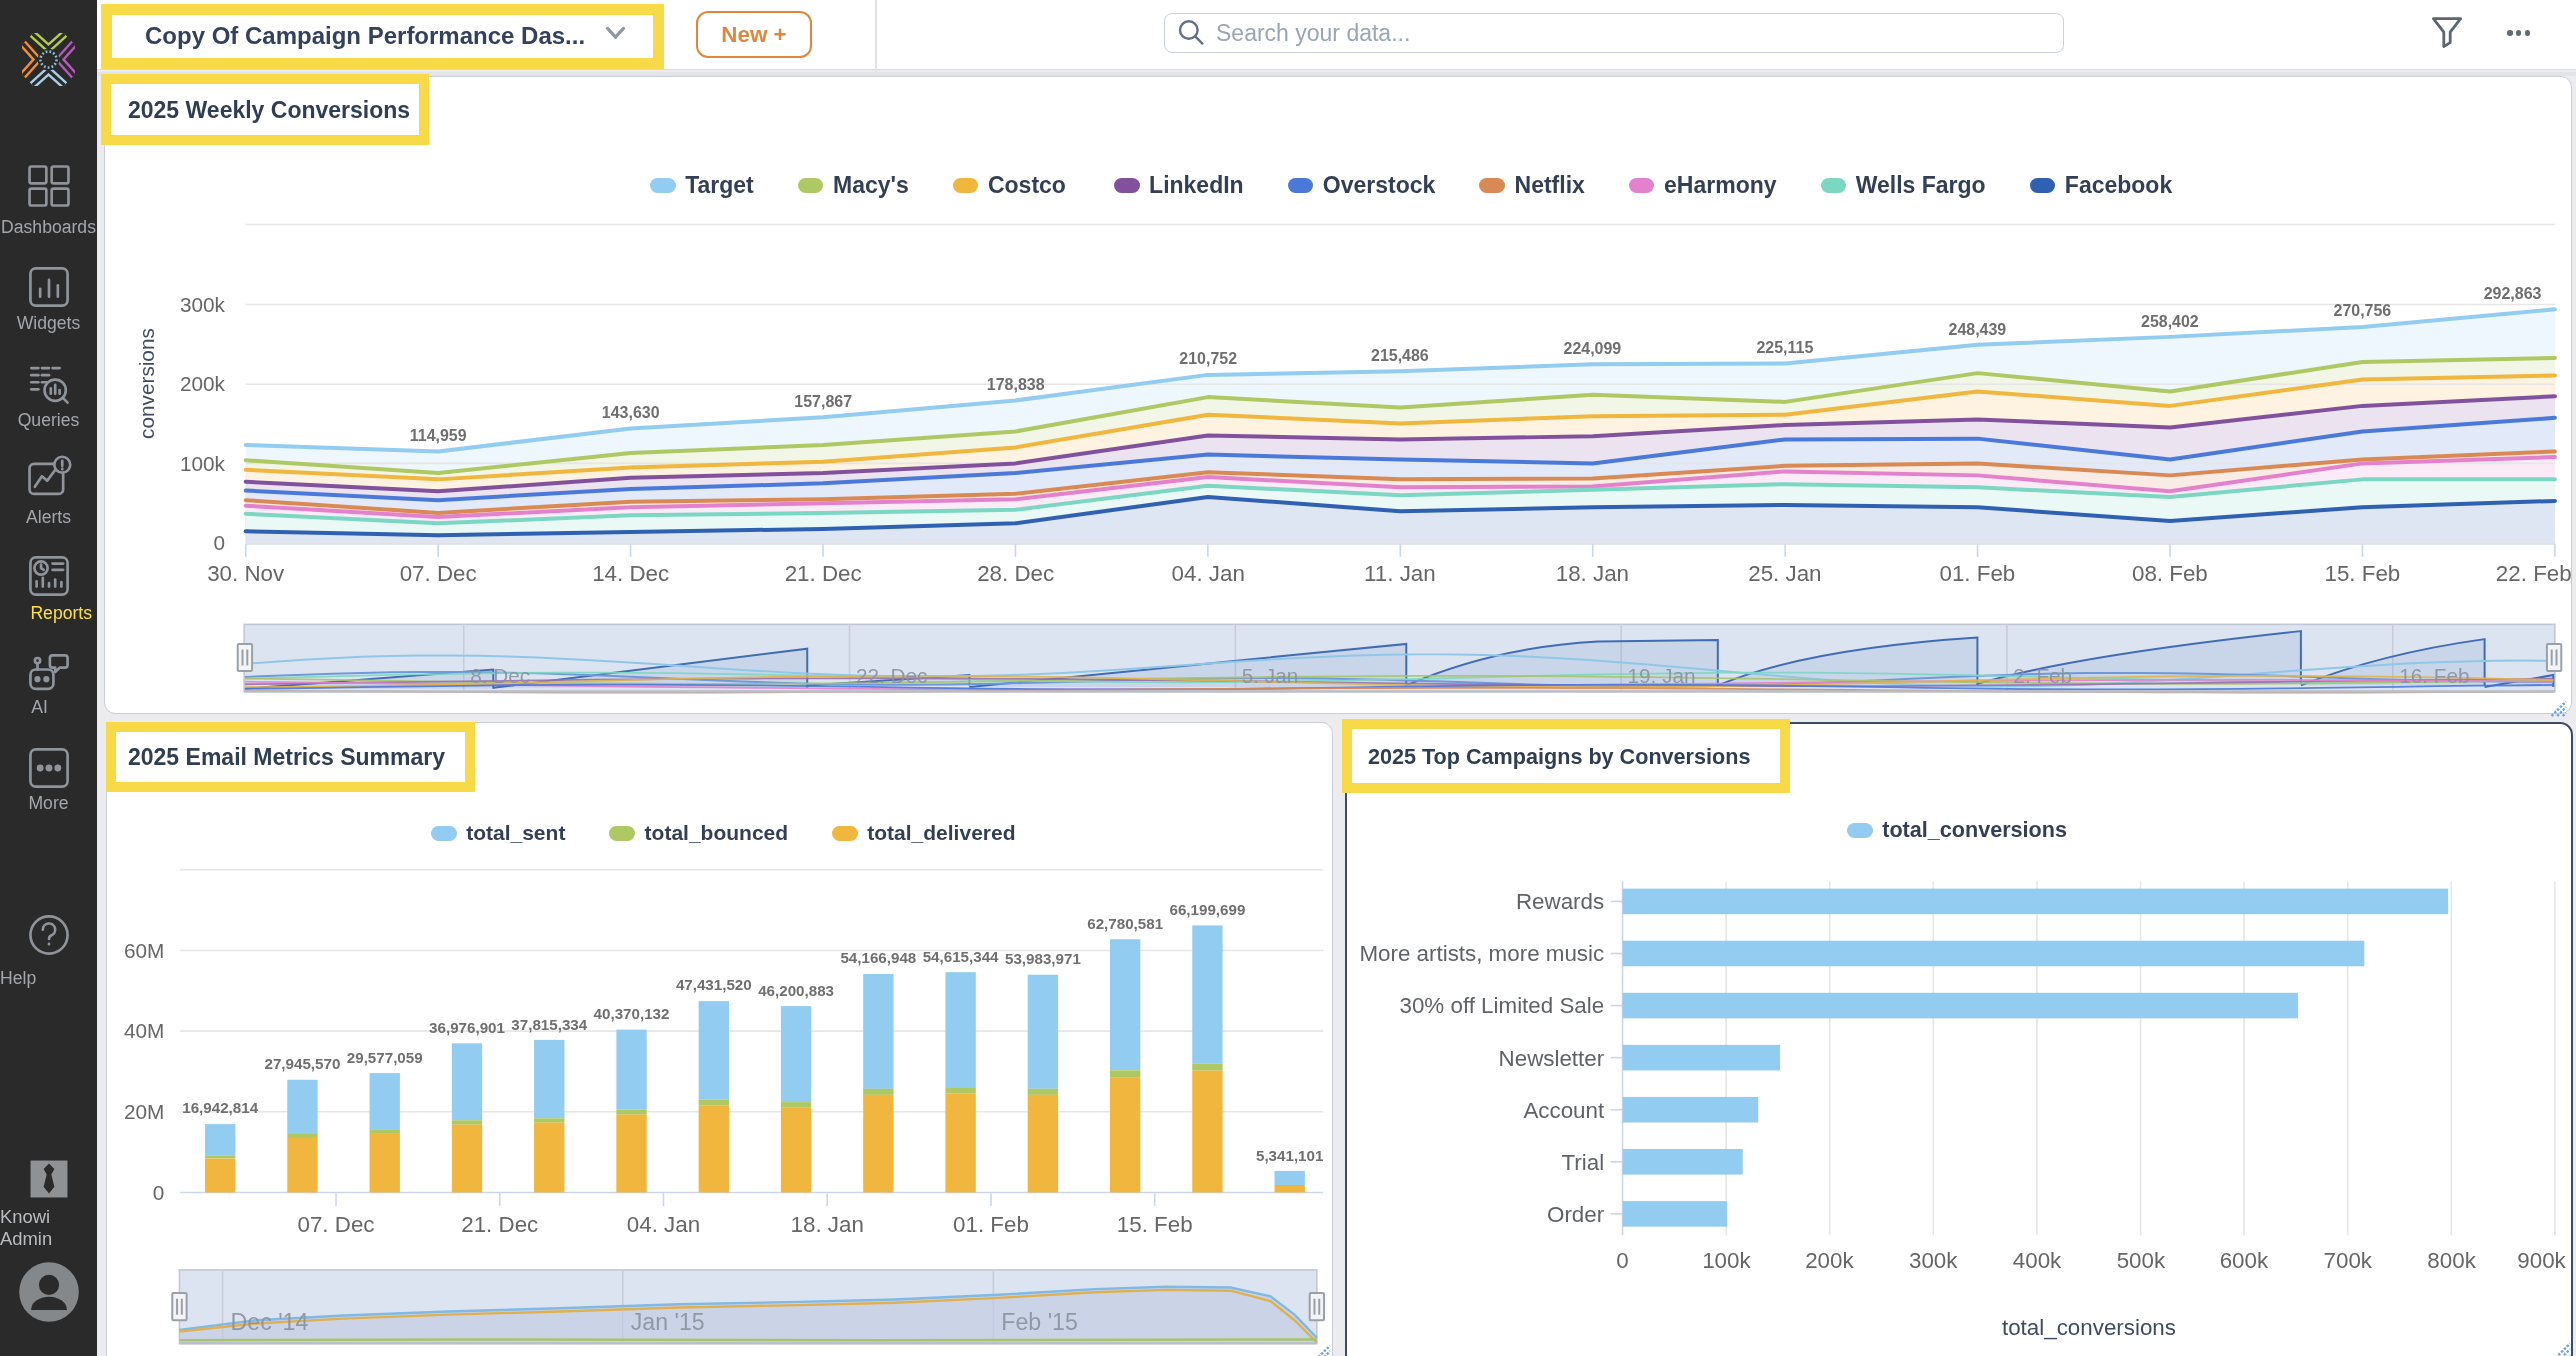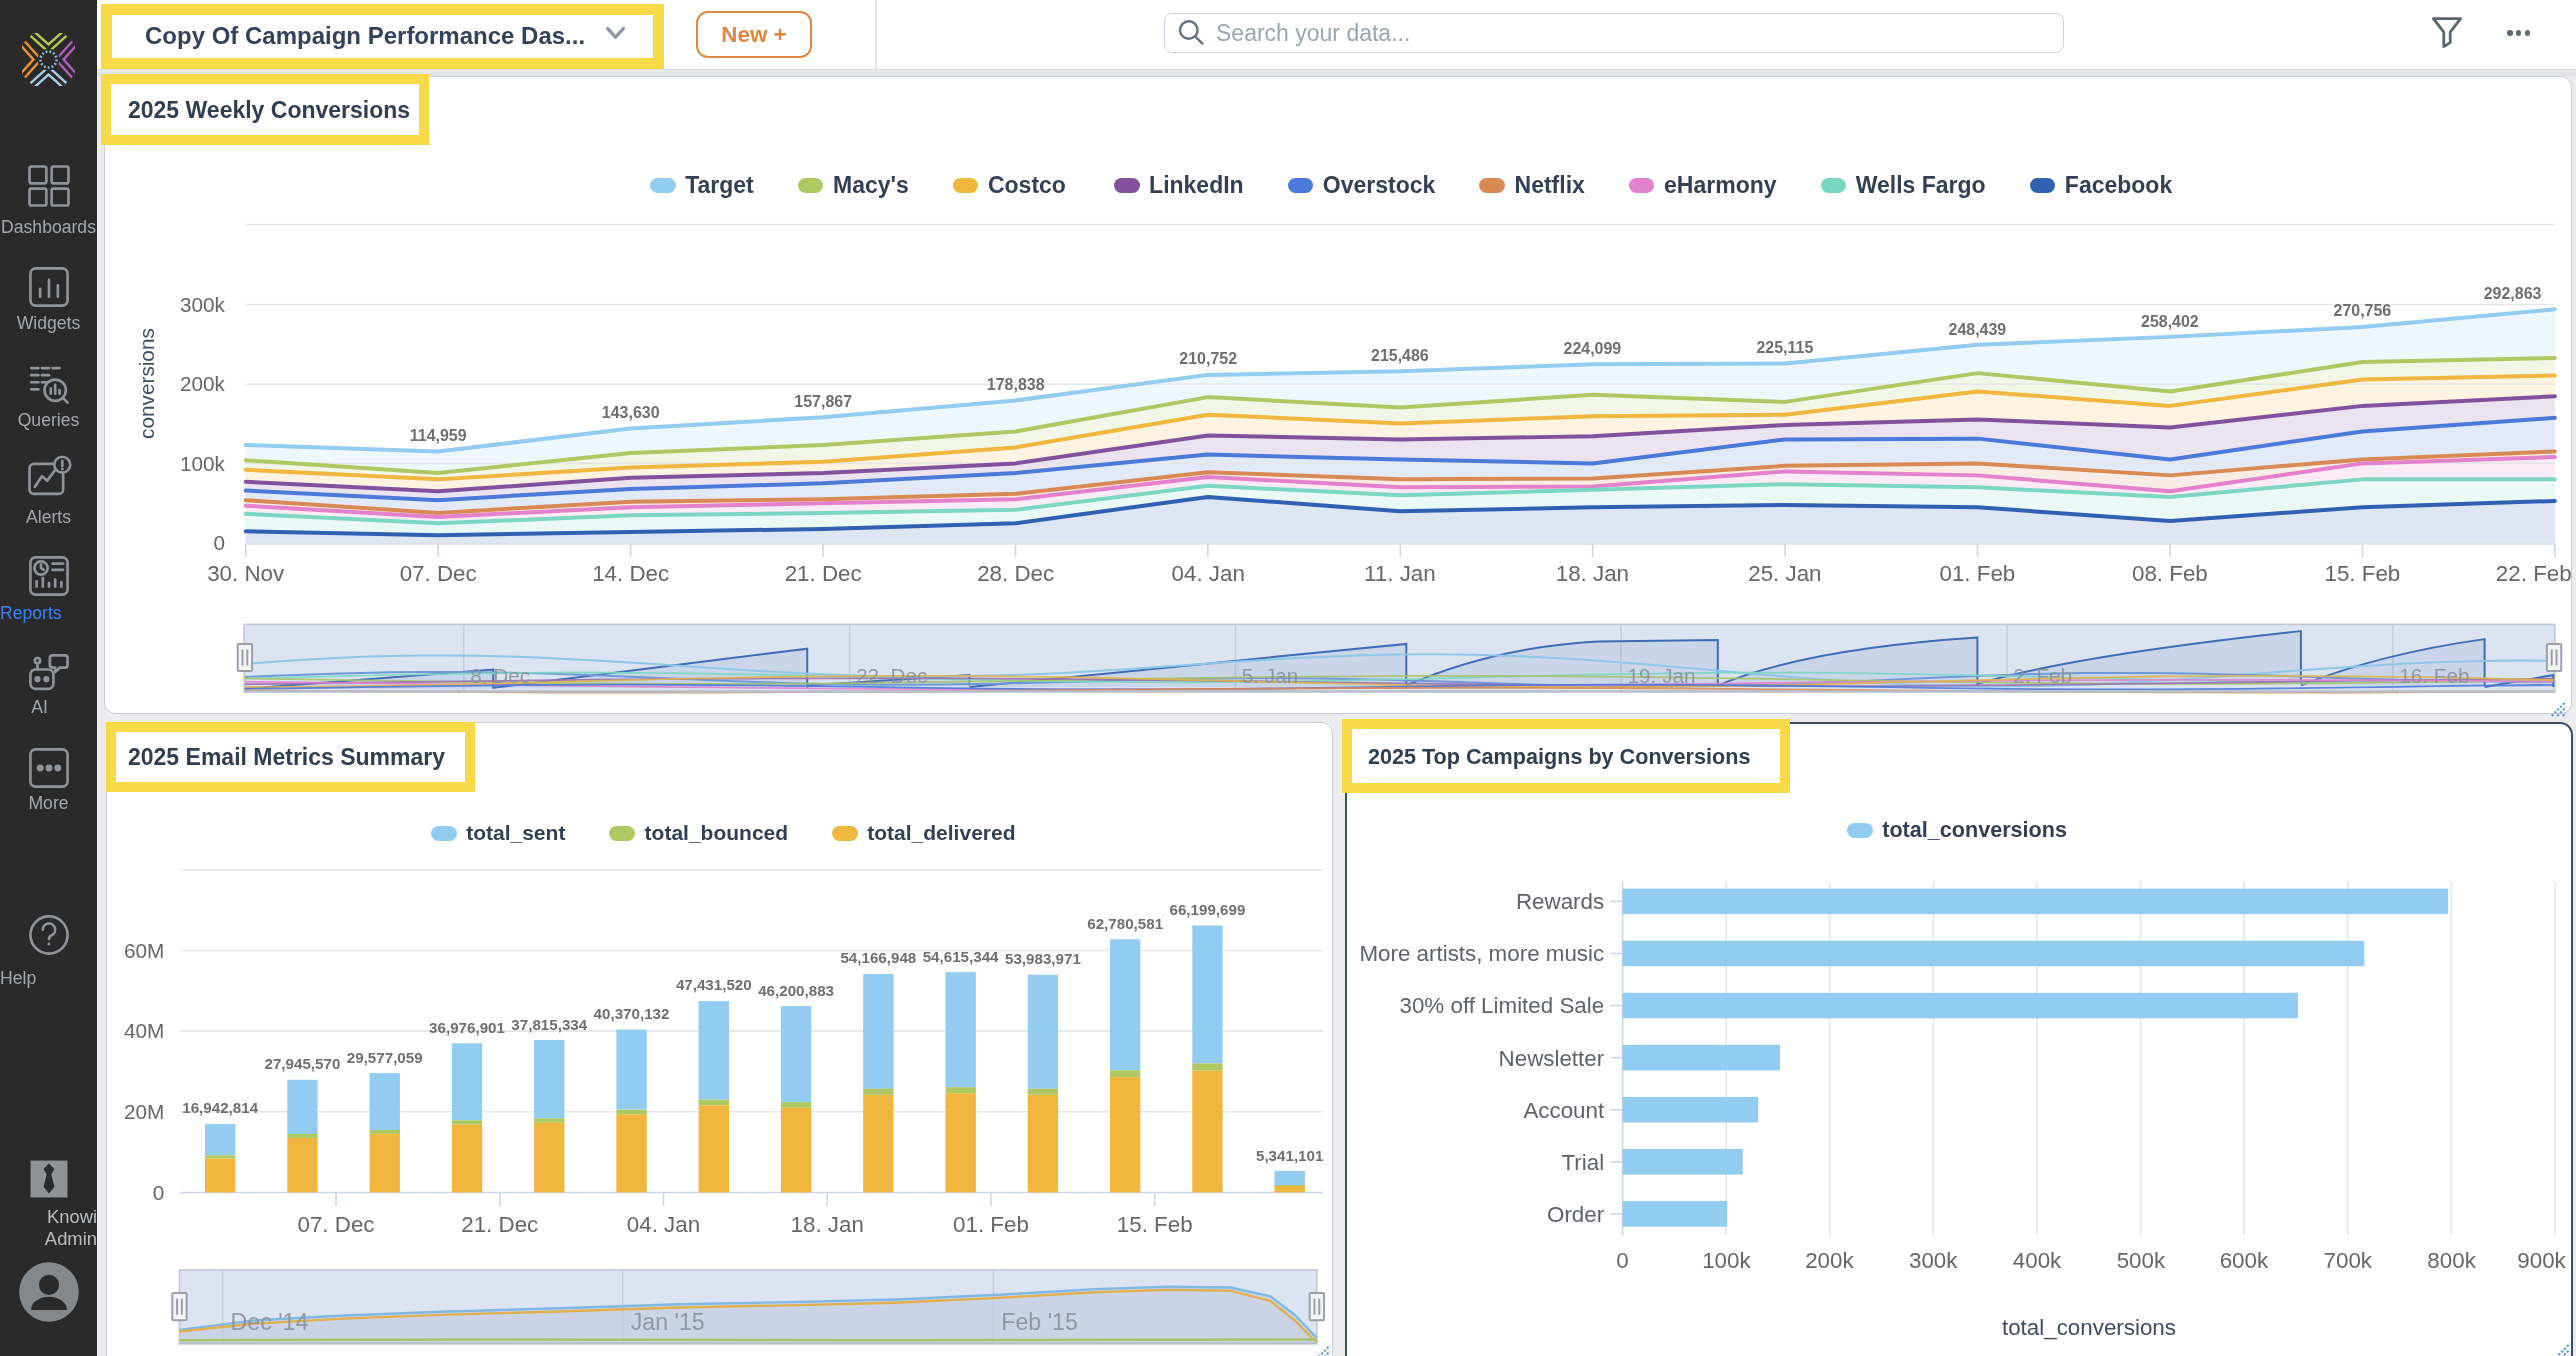--- a/index.html
+++ b/index.html
@@ -81,21 +81,21 @@
       <circle cx="17" cy="17" r="7.5"></circle>
       <polyline points="17,13 17,17 20,19"></polyline>
       <line x1="30" y1="12" x2="42" y2="12"></line>
       <line x1="30" y1="19" x2="42" y2="19"></line>
       <line x1="12" y1="38" x2="12" y2="32"></line>
       <line x1="19" y1="38" x2="19" y2="28"></line>
       <line x1="26" y1="38" x2="26" y2="34"></line>
       <line x1="33" y1="38" x2="33" y2="30"></line>
       <line x1="40" y1="38" x2="40" y2="33"></line>
     </svg>
-<div style="position:absolute;left:0;top:603px;width:92px;text-align:left;font-size:17.6px;color:#3b82f6">Reports</div>
+<div style="position:absolute;left:0;top:603px;width:92px;text-align:right;font-size:17.6px;color:#fde047">Reports</div>
 <svg width="46" height="46" viewBox="0 0 52 52" style="position:absolute;left:25.6px;top:650px" fill="none" stroke="#8f949a" stroke-width="3" stroke-linecap="round" stroke-linejoin="round">
       <path d="M30 6 h14 a3 3 0 0 1 3 3 v8 a3 3 0 0 1 -3 3 h-6 l-5 5 v-5 h-3 a3 3 0 0 1 -3 -3 v-8 a3 3 0 0 1 3 -3 z"></path>
       <circle cx="13" cy="12" r="3"></circle>
       <line x1="13" y1="15" x2="13" y2="22"></line>
       <rect x="5" y="22" width="26" height="22" rx="6"></rect>
       <circle cx="13" cy="33" r="2" fill="#8f949a"></circle>
       <circle cx="23" cy="33" r="2" fill="#8f949a"></circle>
     </svg>
 <div style="position:absolute;left:0;top:697px;width:79px;text-align:center;font-size:17.6px;color:#a3a7ab">AI</div>
 <svg width="46" height="46" viewBox="0 0 52 52" style="position:absolute;left:25.6px;top:745px" fill="none" stroke="#8f949a" stroke-width="3" stroke-linecap="round" stroke-linejoin="round">
@@ -109,21 +109,21 @@
       <circle cx="26" cy="26" r="21"></circle>
       <path d="M19 20 a7 7 0 1 1 9.5 6.5 c-2 .9-2.5 2-2.5 4"></path>
       <line x1="26" y1="36" x2="26" y2="36.5"></line>
     </svg>
 <div style="position:absolute;left:0;top:968px;width:97px;text-align:left;font-size:17.6px;color:#a3a7ab">Help</div>
 
 <svg width="40" height="40" viewBox="0 0 52 52" style="position:absolute;left:29px;top:1159px">
 <rect x="2" y="2" width="48" height="48" fill="#8f9295"></rect>
 <path d="M26 6 L19 13 L23 20 L19 36 L26 45 L33 36 L29 20 L33 13 Z" fill="#2a2a2b"></path>
 </svg>
-<div style="position:absolute;left:0;top:1206px;width:97px;text-align:right;font-size:18.4px;color:#b9bcbf;line-height:21.6px">Knowi<br>Admin</div>
+<div style="position:absolute;left:0;top:1206px;width:97px;text-align:left;font-size:18.4px;color:#b9bcbf;line-height:21.6px">Knowi<br>Admin</div>
 <svg width="62" height="62" viewBox="0 0 52 52" style="position:absolute;left:17.6px;top:1261px">
 <circle cx="26" cy="26" r="25" fill="#85888b"></circle>
 <circle cx="26" cy="20" r="8.5" fill="#2a2a2b"></circle>
 <path d="M11 41 a15 11 0 0 1 30 0 z" fill="#2a2a2b"></path>
 </svg>
 </div>
 
 <div style="position:absolute;left:145px;top:22.4px;font-size:24px;font-weight:bold;color:#33415c;z-index:31">Copy Of Campaign Performance Das...</div>
 <svg width="21" height="14.4" viewBox="0 0 26 18" style="position:absolute;left:605px;top:26px;z-index:31">
     <polyline points="3,3 13,14 23,3" fill="none" stroke="#8e97a3" stroke-width="4" stroke-linecap="round" stroke-linejoin="round"></polyline>

